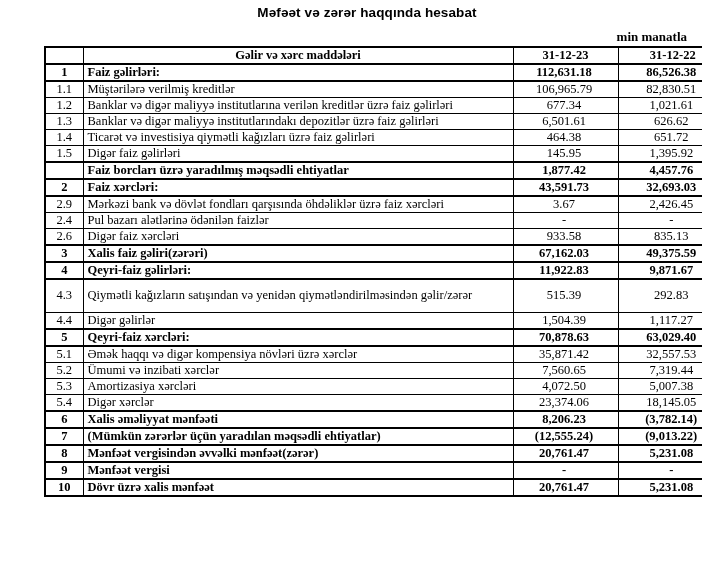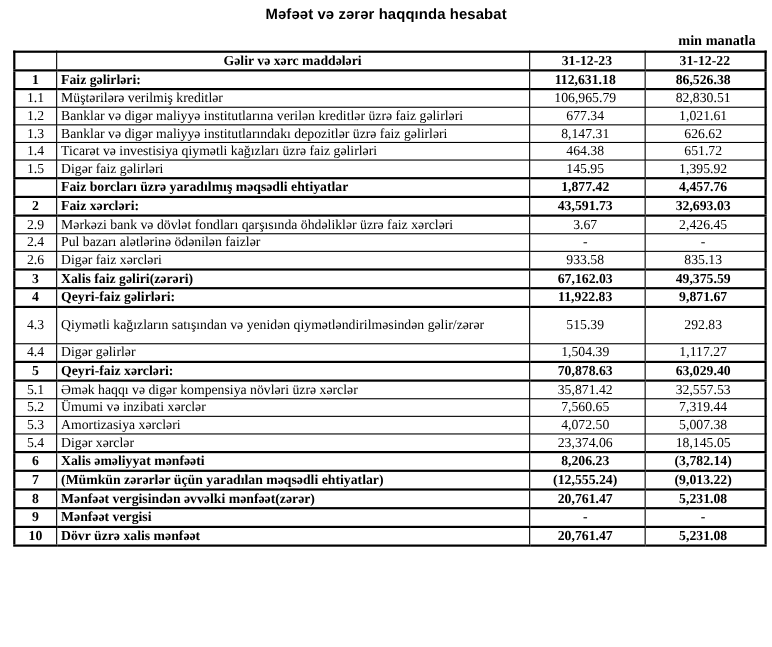--- a/index.html
+++ b/index.html
@@ -3,21 +3,21 @@
 <meta charset="utf-8">
 <style>
   * { box-sizing: border-box; }
   html, body {
     margin: 0; padding: 0;
     width: 702px; height: 588px;
     background: #ffffff;
     color: #000000;
     font-family: "Liberation Serif", serif;
   }
-  .page { width: 702px; height: 588px; overflow: hidden; }
+  .page { width: 702px; height: 588px; overflow: hidden; padding-left: 32px; }
   .doc-title {
     text-align: center;
     font-family: "Liberation Sans", sans-serif;
     font-weight: bold;
     font-size: 13.5px;
     padding-top: 5px;
     letter-spacing: 0.1px;
   }
   .unit-note {
     text-align: right;
@@ -99,21 +99,21 @@
         </tr>
         <tr>
           <td class="c-num">1.2</td>
           <td class="c-label">Banklar və digər maliyyə institutlarına verilən kreditlər üzrə faiz gəlirləri</td>
           <td class="c-val">677.34</td>
           <td class="c-val">1,021.61</td>
         </tr>
         <tr>
           <td class="c-num">1.3</td>
           <td class="c-label">Banklar və digər maliyyə institutlarındakı depozitlər üzrə faiz gəlirləri</td>
-          <td class="c-val">8,147.31</td>
+          <td class="c-val">6,501.61</td>
           <td class="c-val">626.62</td>
         </tr>
         <tr>
           <td class="c-num">1.4</td>
           <td class="c-label">Ticarət və investisiya qiymətli kağızları üzrə faiz gəlirləri</td>
           <td class="c-val">464.38</td>
           <td class="c-val">651.72</td>
         </tr>
         <tr>
           <td class="c-num">1.5</td>

